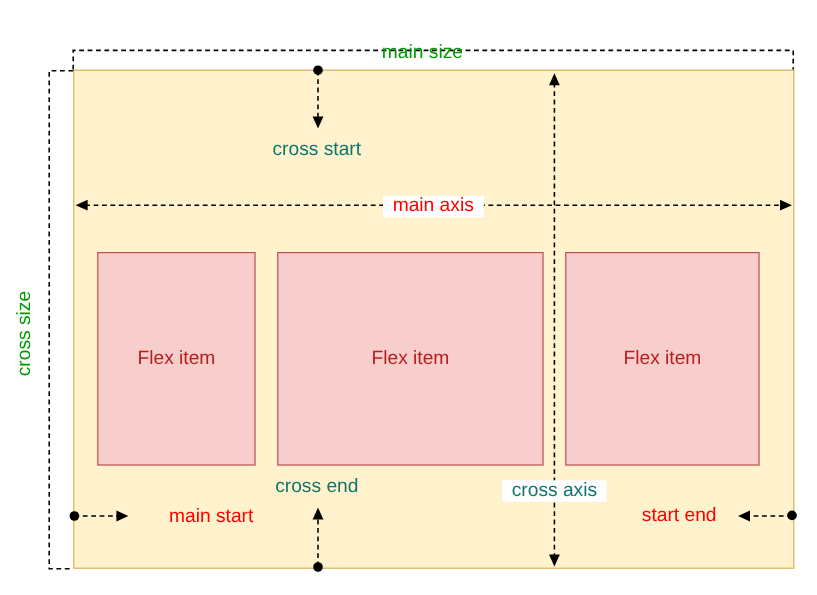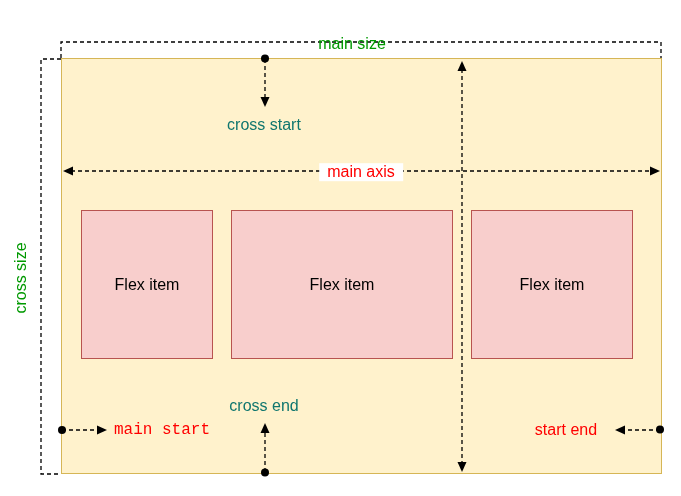--- a/index.html
+++ b/index.html
@@ -21,29 +21,29 @@
     top: 58px;
     width: 601px;
     height: 416px;
     box-sizing: border-box;
     background: #FFF2CC;
     border: 1px solid #D6B656;
   }
   .flex-item {
     position: absolute;
     top: 210px;
-    height: 149px;
+    height: 178px;
     box-sizing: border-box;
     background: #F8CECC;
     border: 1px solid #B85450;
     display: flex;
     align-items: center;
     justify-content: center;
     font-size: 16px;
-    color: #000000;
+    color: #b91c1c;
   }
   .flex-item.i1 { left: 81px;  width: 132px; }
   .flex-item.i2 { left: 231px; width: 222px; }
   .flex-item.i3 { left: 471px; width: 162px; }
   .overlay {
     position: absolute;
     left: 0;
     top: 0;
     pointer-events: none;
   }
@@ -115,22 +115,23 @@
     </g>
   </svg>
 
   <div class="lbl green" style="left:352px; top:20px;margin-top:24px;">main size</div>
 
   <div class="lbl green rot" style="left:21px; top:278px;">cross size</div>
 
 
   <div class="lbl red onLine" style="left:361px; top:172px;">main axis</div>
 
+  <div class="lbl magenta onLine" style="left:462px; top:409px;">cross axis</div>
 
   <div class="lbl magenta" style="left:264px; top:125px;">cross start</div>
 
   <div class="lbl magenta" style="left:264px; top:406px;text-align:right;">cross end</div>
 
-  <div class="lbl red" style="left:162px; top:431px;font-family:Liberation Mono, monospace;">main start</div>
+  <div class="lbl red" style="left:176px; top:431px;">main start</div>
 
   <div class="lbl red" style="left:566px; top:430px;">start end</div>
 
 </div>
 
 </body></html>

